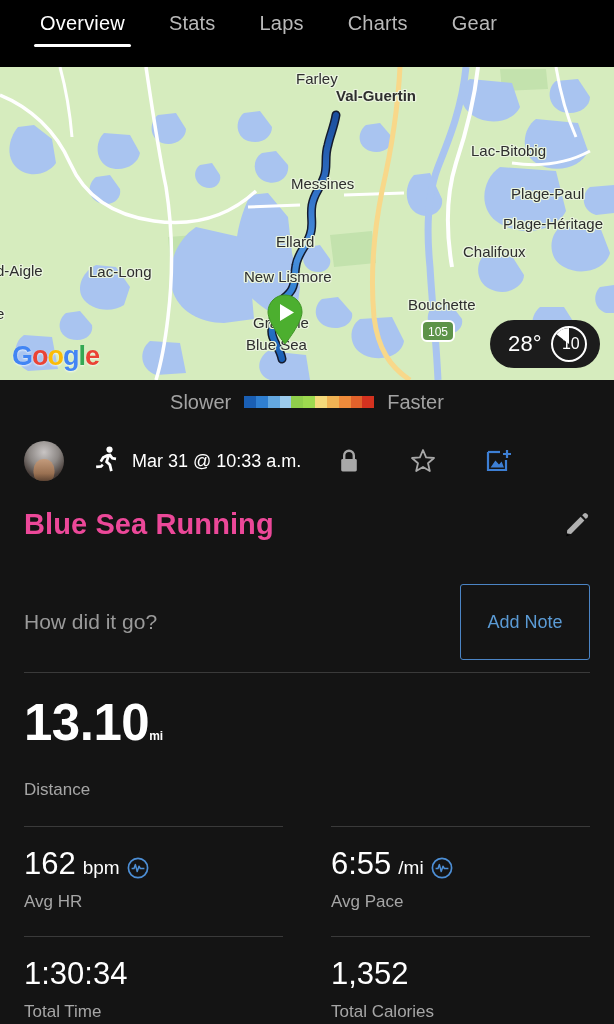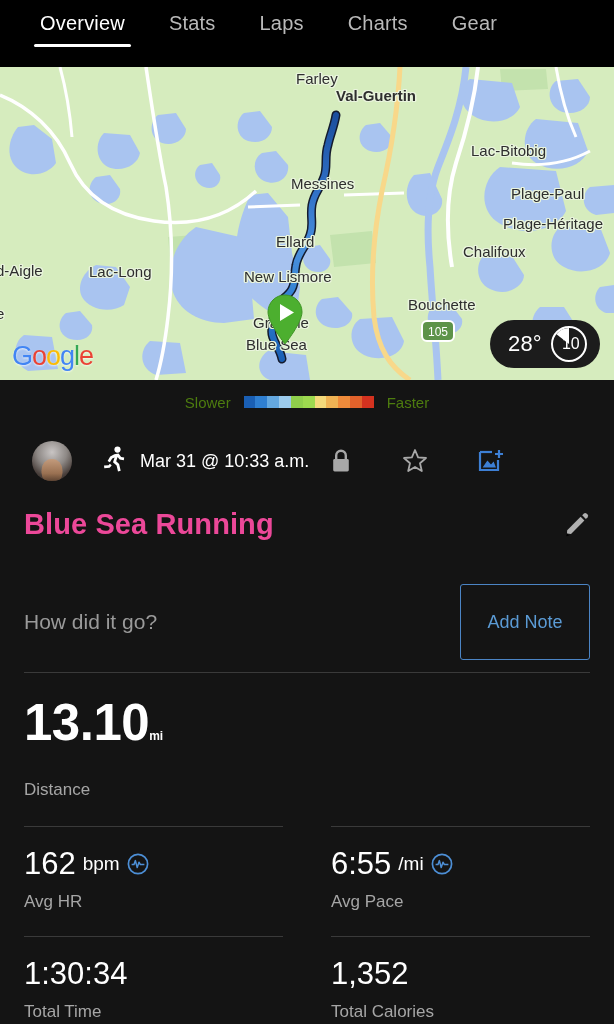--- a/index.html
+++ b/index.html
@@ -59,38 +59,38 @@
   .weather .winddial { position: relative; width: 38px; height: 38px; }
   .weather .winddial .wind-val {
     position: absolute; inset: 0; display: flex; align-items: center;
     justify-content: center; color: #fff; font-size: 16px; padding-left: 4px;
   }
 
   
   .gmaps-logo {
     position: absolute; left: 12px; bottom: 10px;
     font-size: 27px; font-family: "Liberation Sans", sans-serif;
-    font-weight: normal; letter-spacing: -1px; line-height: 1;
+    font-weight: bold; letter-spacing: -1px; line-height: 1;
   }
   .gmaps-logo span { text-shadow: 0 1px 2px rgba(255,255,255,.75); }
 
   
   .legend {
     position: absolute; top: 380px; left: 0; width: 614px; height: 44px;
     display: flex; align-items: center; justify-content: center; gap: 13px;
     background: #141414;
   }
-  .legend-text { color: #4d7c0f; font-size: 15px; text-align: right; }
+  .legend-text { color: #a3a3a3; font-size: 20px; text-align: right; }
   .legend-bar { display: flex; height: 12px; width: 130px; }
   .legend-bar i { flex: 1 1 auto; height: 100%; display: block; }
 
   
   .meta {
     position: absolute; top: 432px; left: 0; width: 614px; height: 58px;
-    display: flex; align-items: center; padding: 0 32px; justify-content: space-between;
+    display: flex; align-items: center; padding: 0 24px; justify-content: space-between;
   }
   .avatar {
     width: 40px; height: 40px; border-radius: 50%; overflow: hidden;
     background: radial-gradient(circle at 50% 28%, #c9c5c4 0%, #8d8885 42%, #4a403c 72%, #241c18 100%);
     position: relative; flex: 0 0 auto;
   }
   .avatar::after {
     content: ""; position: absolute; left: 50%; top: 46%;
     width: 21px; height: 24px; transform: translateX(-50%);
     border-radius: 48% 48% 44% 44%;
@@ -134,21 +134,21 @@
     line-height: 1;
   }
   .stat-big .unit { color: #ffffff; font-size: 12px; font-weight: bold; }
   .stat-big .lbl { color: #a6a6a6; font-size: 17px; margin-top: 32px; }
 
   .stat-grid { display: flex; }
   .stat-cell { width: 50%; padding: 22px 0 24px 0; position: relative; }
   .stat-cell.right { padding-left: 24px; }
   .stat-cell .line-top { position: absolute; top: 0; left: 0; right: 24px; height: 1px; background: #3a3a3a; }
   .stat-cell.right .line-top { left: 24px; right: 0; }
-  .stat-row { display: flex; align-items: center; gap: 7px; }
+  .stat-row { display: flex; align-items: flex-end; gap: 7px; }
   .stat-cell .val { color: #ffffff; font-size: 31px; line-height: 1; }
   .stat-cell .unit { color: #ffffff; font-size: 19px; }
   .stat-cell .lbl { color: #a6a6a6; font-size: 17px; margin-top: 13px; }
   .pulse-icon { display: flex; }
 </style>
 </head>
 <body>
 
 <div class="screen">
 

